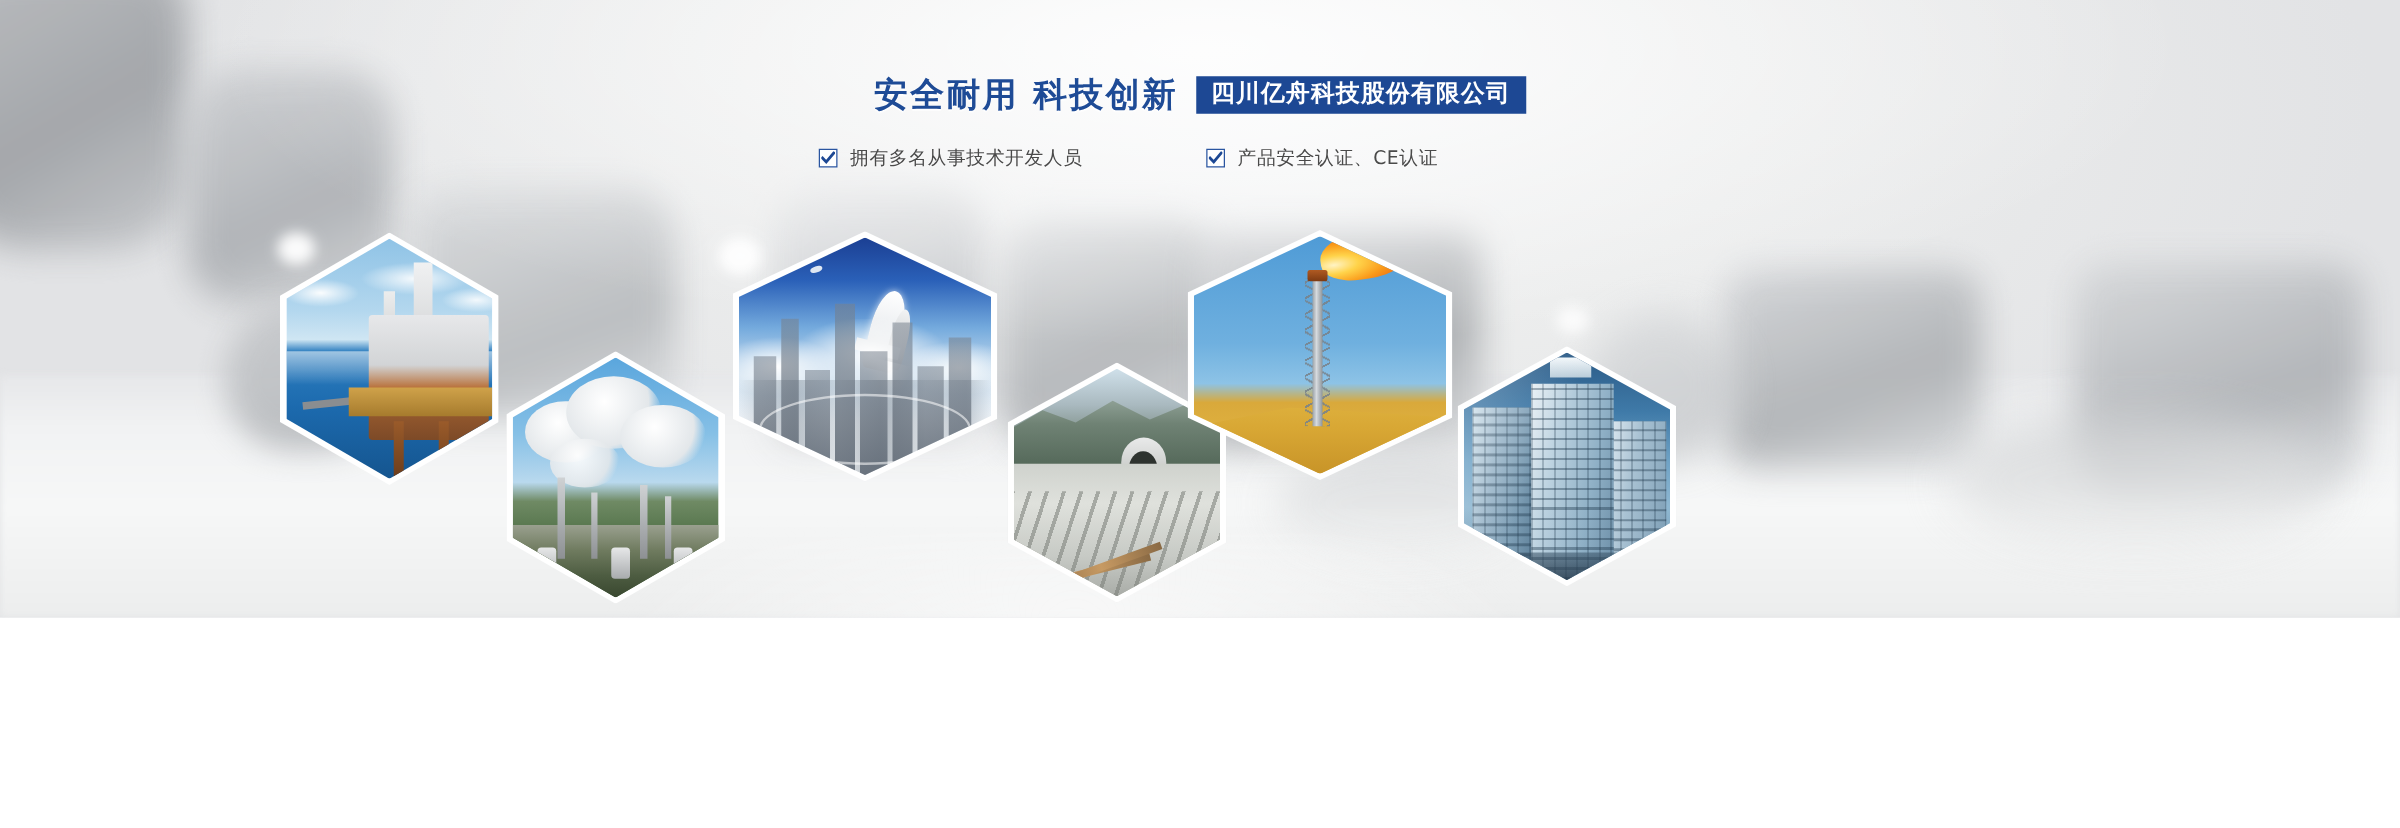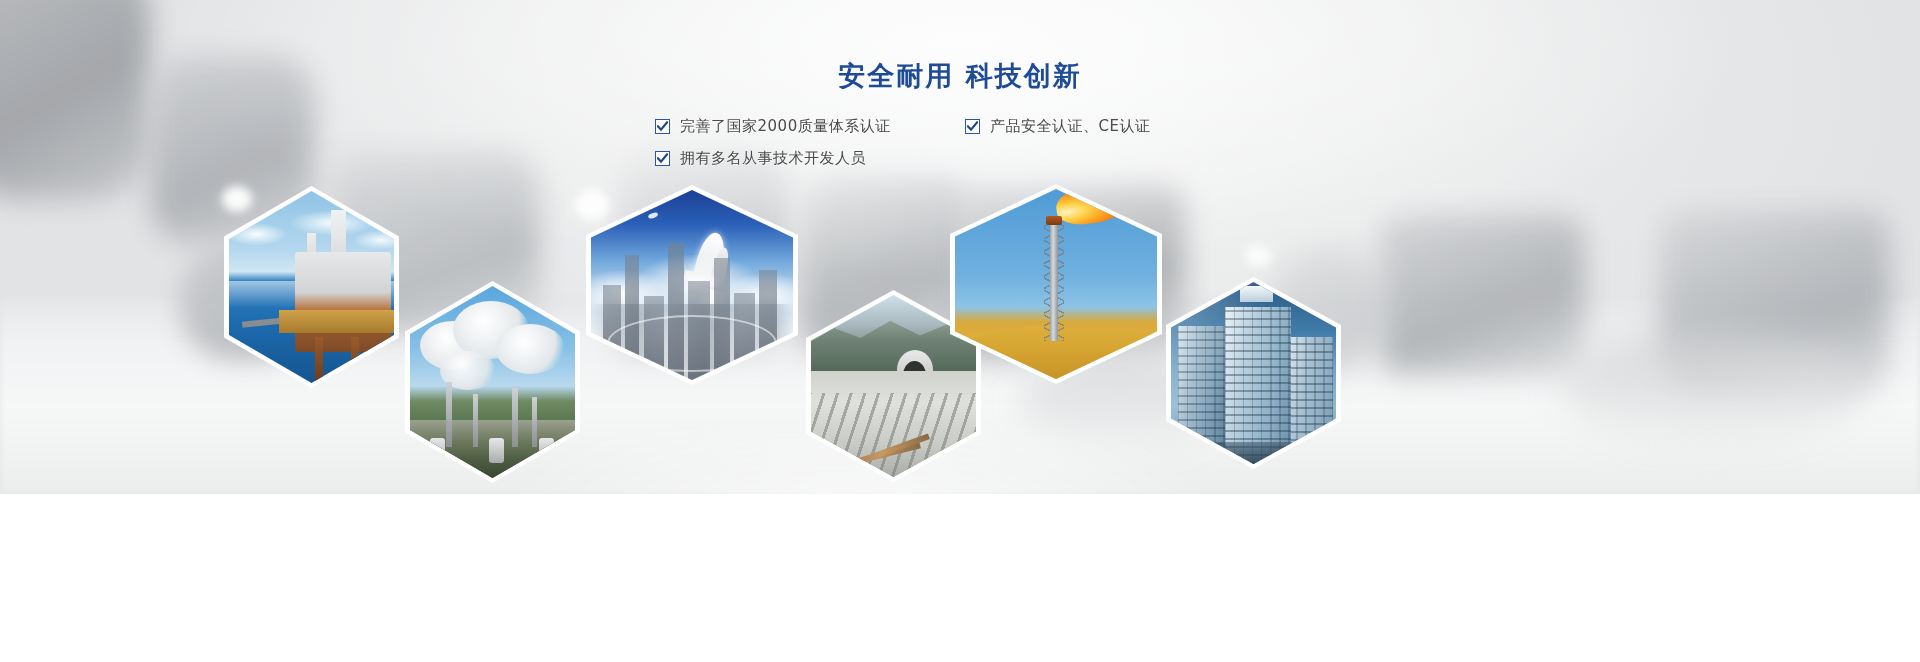--- a/index.html
+++ b/index.html
@@ -371,51 +371,44 @@
 
   <div class="spec s1"></div>
   <div class="spec s2"></div>
   <div class="spec s3"></div>
 
   <div class="bg-soft"></div>
   <div class="bg-paper"></div>
 
   <div class="headline">
     <span class="slogan">安全耐用 科技创新</span>
+    <span class="company">四川亿舟科技股份有限公司</span>
   </div>
 
   <div class="features">
     <div class="feat-grid">
+
+
 
       <div class="feat">
         <span class="cbox">
           <svg width="11" height="11" viewBox="0 0 11 11">
             <path d="M1 5.4 L4 8.6 L10 1.4" fill="none" stroke="#1d4894" stroke-width="2.2" stroke-linecap="square" stroke-linejoin="miter"></path>
           </svg>
         </span>
-        <span class="feat-label">完善了国家2000质量体系认证</span>
-      </div>
-
+        <span class="feat-label">拥有多名从事技术开发人员</span>
+      </div>
 
       <div class="feat">
         <span class="cbox">
           <svg width="11" height="11" viewBox="0 0 11 11">
             <path d="M1 5.4 L4 8.6 L10 1.4" fill="none" stroke="#1d4894" stroke-width="2.2" stroke-linecap="square" stroke-linejoin="miter"></path>
           </svg>
         </span>
         <span class="feat-label">产品安全认证、CE认证</span>
-      </div>
-
-      <div class="feat">
-        <span class="cbox">
-          <svg width="11" height="11" viewBox="0 0 11 11">
-            <path d="M1 5.4 L4 8.6 L10 1.4" fill="none" stroke="#1d4894" stroke-width="2.2" stroke-linecap="square" stroke-linejoin="miter"></path>
-          </svg>
-        </span>
-        <span class="feat-label">拥有多名从事技术开发人员</span>
       </div>
 
     </div>
   </div>
 
   <div class="hex" style="left:224px; top:186px; width:175px; height:202px;">
     <div class="inner">
       <div class="art art-rig">
         <div class="clouds"></div>
         <div class="sea-glint"></div>

